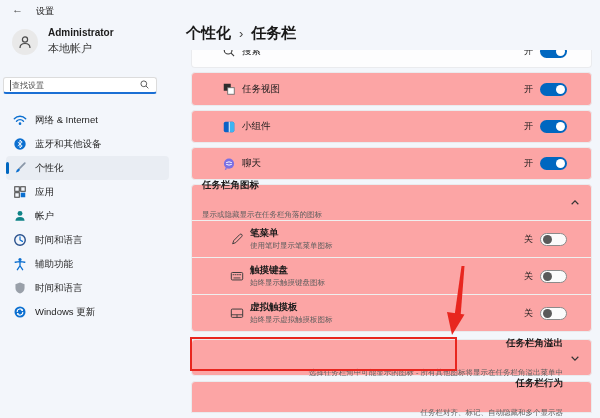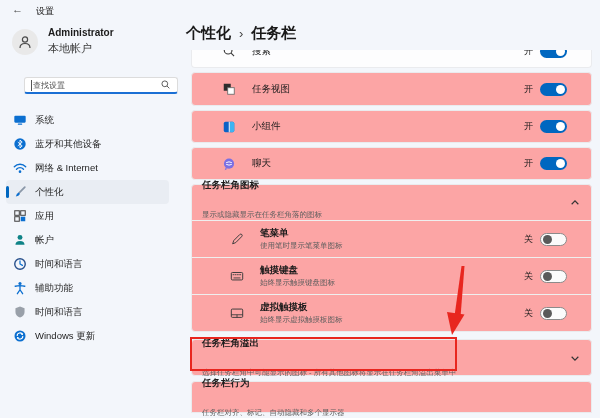--- a/index.html
+++ b/index.html
@@ -10,40 +10,40 @@
   .titlebar{position:absolute;left:0;top:0;width:100%;height:22px;}
   .back{position:absolute;left:12px;top:3px;font-size:11px;color:#454545;cursor:pointer;}
   .apptitle{position:absolute;left:36px;top:5px;font-size:9px;color:#1b1b1b;}
 
   
   .sidebar{position:absolute;left:0;top:22px;width:175px;bottom:0;}
   .account{position:absolute;left:12px;top:5px;display:flex;align-items:center;gap:10px;}
   .avatar{width:26px;height:26px;border-radius:50%;background:#e9e9e9;display:flex;align-items:center;justify-content:center;}
   .acct-name{font-size:10px;font-weight:bold;color:#1b1b1b;line-height:12px;}
   .acct-type{font-size:11px;color:#3a3a3a;margin-top:2px;}
-  .searchbox{position:absolute;left:24px;top:55px;width:154px;height:17px;background:#fff;
+  .searchbox{position:absolute;left:3px;top:55px;width:154px;height:17px;background:#fff;
     border:1px solid #dcdcdc;border-bottom:2px solid #1a6fd4;border-radius:3px;
     display:flex;align-items:center;padding:0 6px;}
   .searchbox .ph{font-size:8px;color:#4c4c4c;border-left:1px solid #555;padding-left:1px;}
   .searchbox .mag{margin-left:auto;}
   .nav{position:absolute;left:0;top:86px;right:0;}
   .nav-item{position:relative;height:24px;margin:0 6px;display:flex;align-items:center;
     padding-left:7px;gap:8px;border-radius:4px;cursor:pointer;}
   .nav-item .lbl{font-size:9.5px;color:#1f1f1f;white-space:nowrap;}
   .nav-item.sel{background:#e9edf3;}
   .nav-item.sel::before{content:"";position:absolute;left:0;top:6px;width:3px;height:12px;border-radius:2px;background:#0067c0;}
   .nicon{width:14px;height:14px;flex:0 0 14px;}
 
   
   .breadcrumb{position:absolute;left:186px;top:24px;font-size:15px;font-weight:600;color:#191919;display:flex;gap:8px;align-items:baseline;}
   .breadcrumb .sep{font-weight:400;color:#444;font-size:13px;}
   .content{position:absolute;left:191px;top:50px;width:401px;}
 
   .card{background:#fca5a5;border:1px solid #eaebee;border-radius:4px;}
-  .row{display:flex;align-items:center;padding:0 24px 0 30px;gap:16px;}
+  .row{display:flex;align-items:center;padding:0 24px 0 30px;gap:6px;}
   .row .ricon{width:14px;height:14px;flex:0 0 14px;}
   .row .rlbl{font-size:9.5px;color:#1b1b1b;}
   .rightside{margin-left:auto;display:flex;align-items:center;gap:7px;}
   .state{font-size:9px;color:#1b1b1b;}
   .toggle{width:27px;height:13px;border-radius:7px;position:relative;cursor:pointer;}
   .toggle.on{background:#0067c0;}
   .toggle.on .knob{position:absolute;right:2px;top:2px;width:9px;height:9px;border-radius:50%;background:#fff;}
   .toggle.off{background:#fbfbfb;border:1px solid #8b8b8b;}
   .toggle.off .knob{position:absolute;left:2px;top:1.5px;width:9px;height:9px;border-radius:50%;background:#5a5a5a;}
 
@@ -56,21 +56,21 @@
   .exp{margin-bottom:7px;}
   .exp-head{position:relative;height:35px;display:flex;flex-direction:column;justify-content:flex-end;padding:0 28px 0 10px;cursor:pointer;}
   .exp-title,.c-title{font-size:9.5px;font-weight:600;color:#1b1b1b;}
   .exp-sub,.c-sub{font-size:7.5px;color:#5e5e5e;margin-top:18px;white-space:nowrap;}
   .chev{position:absolute;right:11px;top:50%;transform:translateY(-50%);}
   .subrow{height:37px;border-top:1px solid #efefef;padding-left:38px;}
   .subrow .txt{display:flex;flex-direction:column;justify-content:center;}
   .subrow .rlbl{font-weight:600;}
   .subrow .rsub{font-size:7.5px;color:#5e5e5e;margin-top:1px;}
 
-  .ccard{position:relative;height:37px;display:flex;flex-direction:column;justify-content:center;padding:0 28px 0 10px;margin-bottom:5px;cursor:pointer;}
+  .ccard{position:relative;height:37px;display:flex;flex-direction:column;justify-content:center;padding:0 28px 0 10px;margin-bottom:5px;cursor:pointer;align-items:flex-end;}
   .ccard.last{height:32px;margin-bottom:0;border-radius:4px 4px 0 0;}
 
   
   .ann-box{position:absolute;left:190px;top:337px;width:267px;height:34px;border:2px solid #e8261f;z-index:6;pointer-events:none;}
   .ann-arrow{position:absolute;left:0;top:0;width:600px;height:418px;z-index:7;pointer-events:none;}
 </style>
 </head>
 <body>
 
 <div class="screen">
@@ -100,39 +100,32 @@
         <svg width="11" height="11" viewBox="0 0 16 16">
             <circle cx="7" cy="7" r="4.2" fill="none" stroke="#5a5a5a" stroke-width="1.4"></circle>
             <line x1="10.2" y1="10.2" x2="13.6" y2="13.6" stroke="#5a5a5a" stroke-width="1.4"></line>
           </svg>
       </span>
     </div>
 
     <div class="nav">
       <div class="nav-item">
         <svg class="nicon" viewBox="0 0 16 16">
-            <rect x="1.5" y="3" width="13" height="8" rx="1.2" fill="#0b6fd0"></rect>
-            <rect x="5.5" y="12" width="5" height="1.4" rx="0.6" fill="#0b6fd0"></rect>
-          </svg>
-        <span class="lbl">系统</span>
-      </div>
-      <div class="nav-item">
-        <svg class="nicon" viewBox="0 0 16 16">
-            <circle cx="8" cy="8" r="6.5" fill="#0b6fd0"></circle>
-            <path d="M8 3.5 V12.5 M8 3.5 L10.5 5.8 L5.5 10.2 M8 12.5 L10.5 10.2 L5.5 5.8" fill="none" stroke="#fff" stroke-width="1"></path>
-          </svg>
-        <span class="lbl">蓝牙和其他设备</span>
-      </div>
-      <div class="nav-item">
-        <svg class="nicon" viewBox="0 0 16 16">
             <path d="M1.5 6.5 A9 9 0 0 1 14.5 6.5" fill="none" stroke="#0b6fd0" stroke-width="1.6" stroke-linecap="round"></path>
             <path d="M4 9.3 A5.6 5.6 0 0 1 12 9.3" fill="none" stroke="#0b6fd0" stroke-width="1.6" stroke-linecap="round"></path>
             <circle cx="8" cy="12.2" r="1.5" fill="#0b6fd0"></circle>
           </svg>
         <span class="lbl">网络 &amp; Internet</span>
+      </div>
+      <div class="nav-item">
+        <svg class="nicon" viewBox="0 0 16 16">
+            <circle cx="8" cy="8" r="6.5" fill="#0b6fd0"></circle>
+            <path d="M8 3.5 V12.5 M8 3.5 L10.5 5.8 L5.5 10.2 M8 12.5 L10.5 10.2 L5.5 5.8" fill="none" stroke="#fff" stroke-width="1"></path>
+          </svg>
+        <span class="lbl">蓝牙和其他设备</span>
       </div>
       <div class="nav-item sel">
         <svg class="nicon" viewBox="0 0 16 16">
             <path d="M13.5 2.5 L7 9" stroke="#8a97a8" stroke-width="2" stroke-linecap="round"></path>
             <path d="M6.8 8.6 Q4 9.5 3.2 13 Q6.8 12.8 7.9 10.2 Z" fill="#0b6fd0"></path>
           </svg>
         <span class="lbl">个性化</span>
       </div>
       <div class="nav-item">
         <svg class="nicon" viewBox="0 0 16 16">

